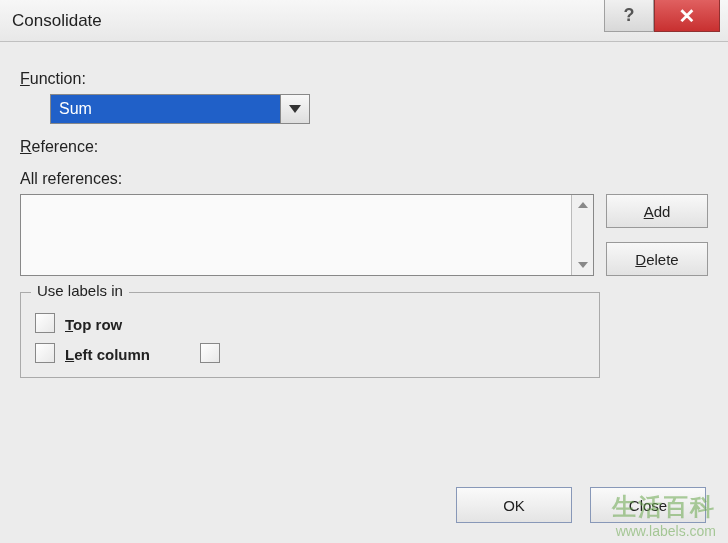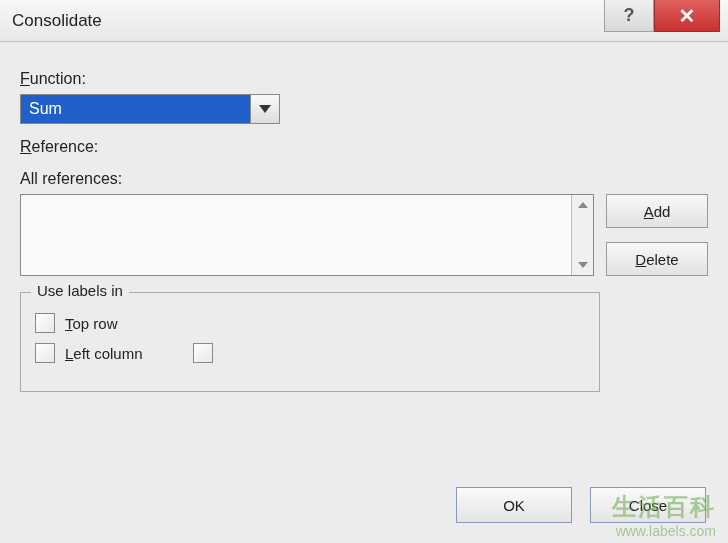--- a/index.html
+++ b/index.html
@@ -70,20 +70,21 @@
       margin-bottom: 6px;
       margin-top: 14px;
     }
     .underline-char {
       text-decoration: underline;
     }
     .combo {
       display: flex;
       width: 260px;
       height: 30px;
+      margin-left: 30px;
     }
     .combo-body {
       flex: 1;
       background: #2060c8;
       color: #fff;
       padding: 4px 8px;
       font-size: 16px;
       border: 1px solid #888;
       border-right: none;
       display: flex;
@@ -180,39 +181,40 @@
       justify-content: center;
       color: #777;
     }
     .side-col {
       display: flex;
       flex-direction: column;
       gap: 14px;
     }
     .groupbox {
       border: 1px solid #aaa;
-      padding: 10px 14px 28px 14px;
+      padding: 10px 14px 14px 14px;
       margin-top: 16px;
       position: relative;
       width: 580px;
     }
     .groupbox-title {
       position: absolute;
       top: -11px;
       left: 10px;
       background: #ececec;
       padding: 0 6px;
       font-size: 15px;
       color: #222;
     }
     .checkbox-row {
       display: flex;
-      align-items: center;
+      align-items: flex-end;
       gap: 10px;
       margin-top: 10px;
+      font-weight: bold;
     }
     .checkbox {
       width: 20px;
       height: 20px;
       background: linear-gradient(to bottom right, #fff, #e8e8e8);
       border: 1px solid #888;
     }
     .checkbox-label {
       font-size: 15px;
       color: #222;

